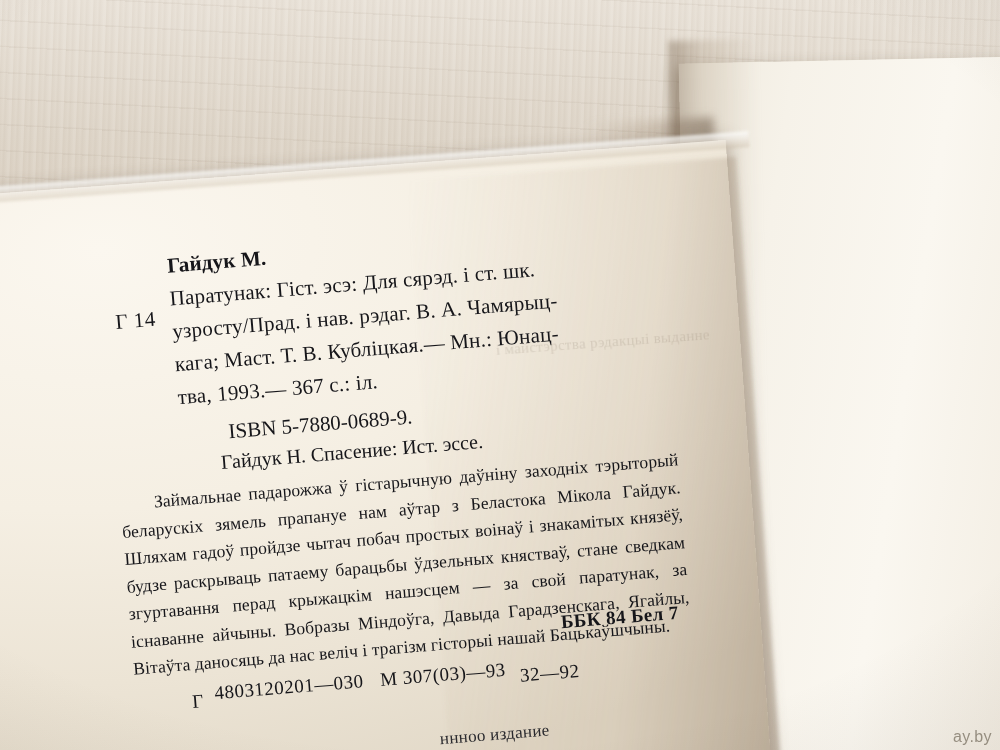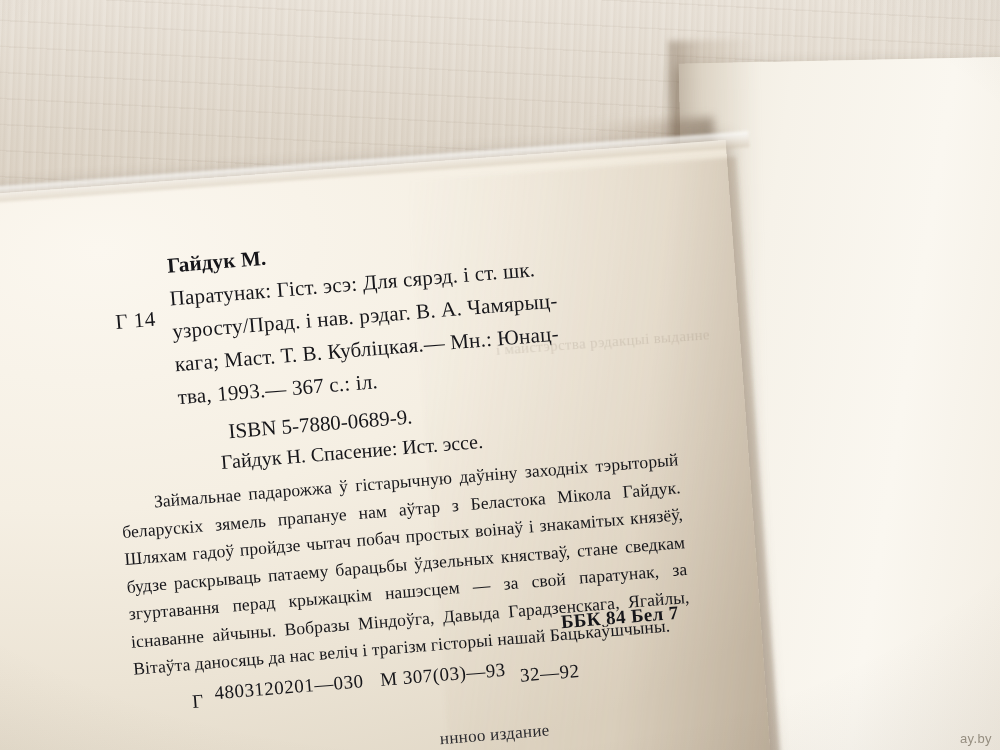--- a/index.html
+++ b/index.html
@@ -237,21 +237,21 @@
     letter-spacing: 0.3px;
     color: #2a2a2e;
   }
 
   
   .watermark {
     position: absolute;
     right: 8px;
     bottom: 4px;
     font-family: "Liberation Sans", sans-serif;
-    font-size: 13px;
+    font-size: 16px;
     color: #8d8577;
     letter-spacing: 0.4px;
     opacity: 0.9;
     margin-top: 41px;
   }
 
   .vignette {
     position: absolute;
     inset: 0;
     pointer-events: none;

